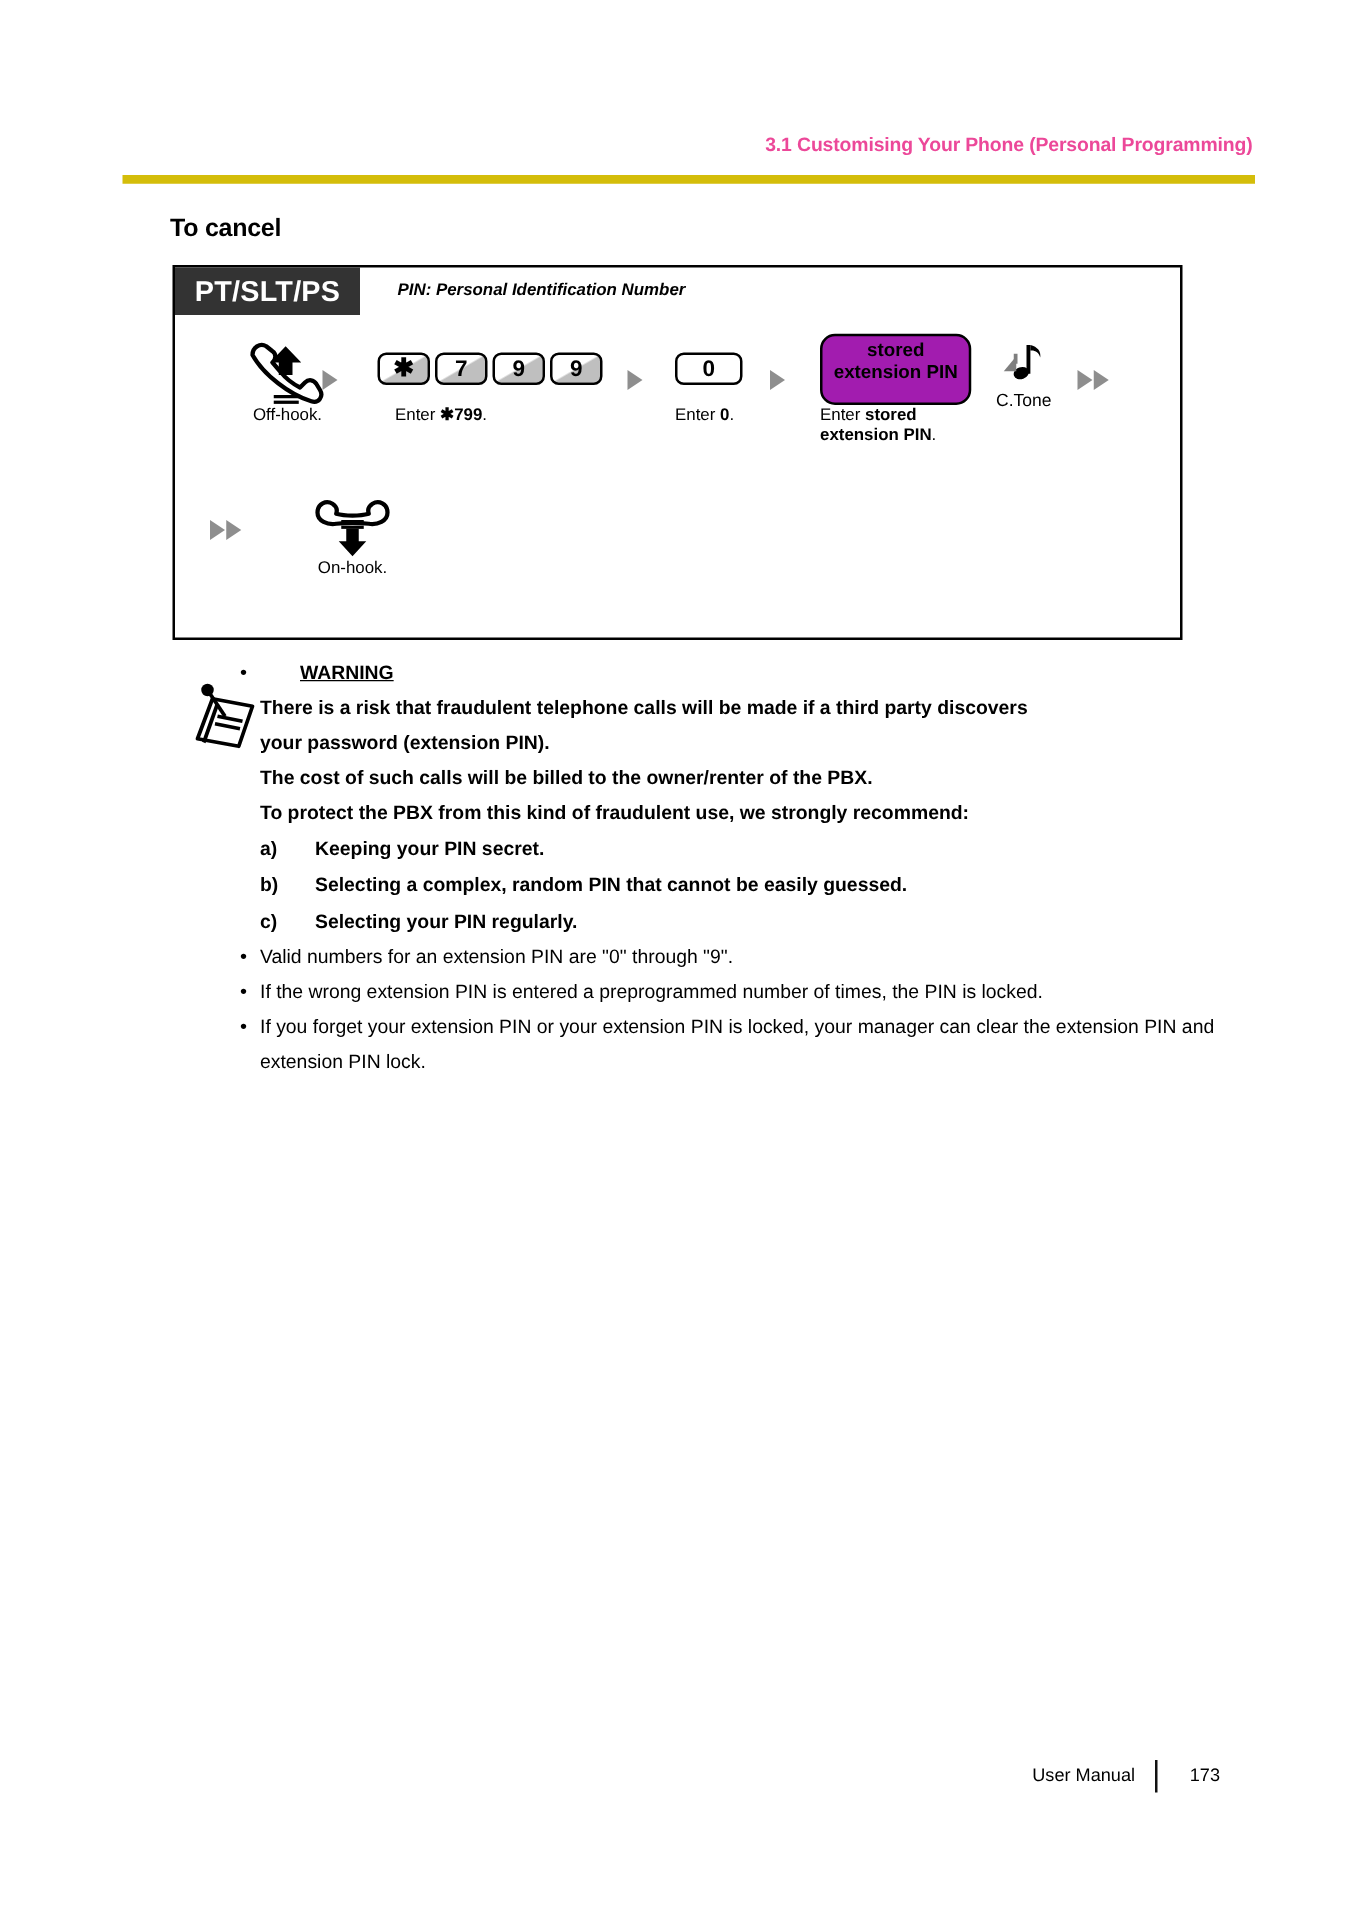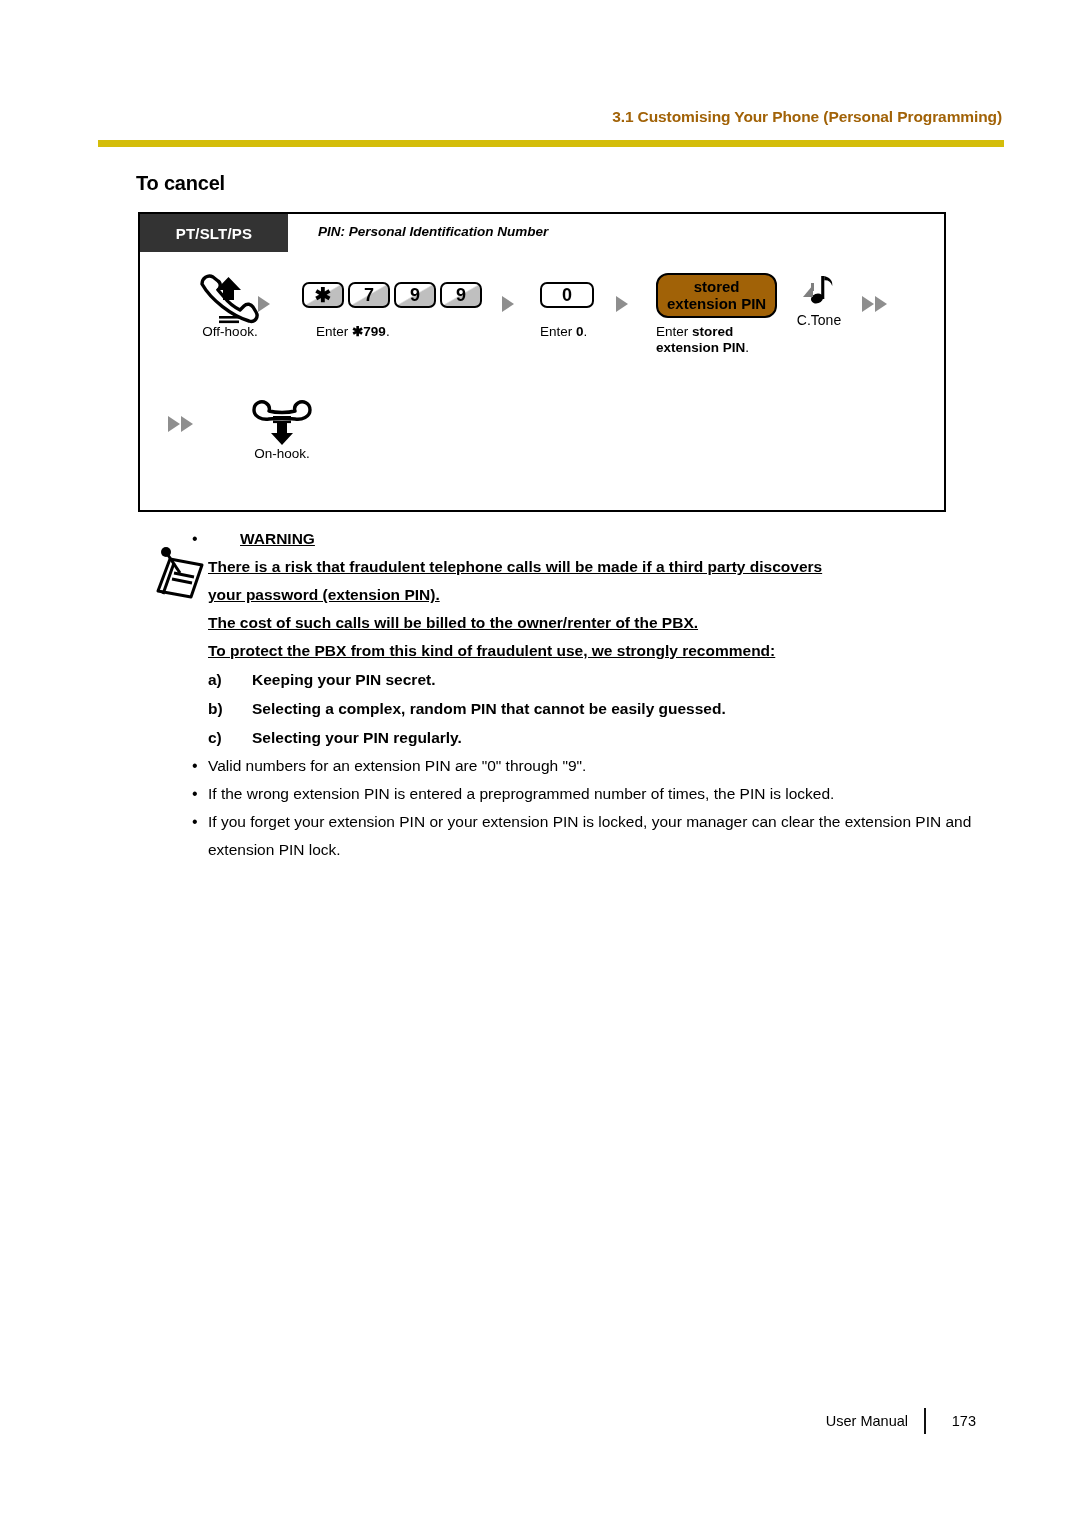--- a/index.html
+++ b/index.html
@@ -21,21 +21,21 @@
     position: absolute;
     left: 98px;
     top: 108px;
     width: 904px;
     text-align: right;
   }
   .page-header .hdr-text {
     font-size: 15.5px;
     font-weight: bold;
     letter-spacing: -0.1px;
-    color: #a16207;
+    color: #ec4899;
   }
   .gold-rule {
     position: absolute;
     left: 98px;
     top: 140px;
     width: 906px;
     height: 7px;
     background: #d4bd0a;
   }
 
@@ -61,21 +61,21 @@
     box-sizing: border-box;
   }
   .phone-type-tag {
     position: absolute;
     left: 0px;
     top: 0px;
     width: 148px;
     height: 38px;
     background: #333333;
     color: #ffffff;
-    font-size: 15px;
+    font-size: 23px;
     font-weight: bold;
     display: flex;
     align-items: center;
     justify-content: center;
     letter-spacing: 0.2px;
   }
   .pin-note {
     position: absolute;
     left: 178px;
     top: 10px;
@@ -147,22 +147,22 @@
     width: 54px;
   }
   .key .star {
     font-size: 20px;
     line-height: 0.8;
   }
 
   .pinbox {
     border: 2.5px solid #000;
     border-radius: 12px;
-    background: #a16207;
-    padding: 3px 9px 4px;
+    background: #a21caf;
+    padding: 3px 9px 16px;
     font-size: 15px;
     font-weight: bold;
     line-height: 17px;
     text-align: center;
     box-sizing: border-box;
   }
 
   .ctone {
     position: absolute;
     text-align: center;
@@ -195,21 +195,21 @@
     line-height: 28px;
     margin-bottom: 0px;
   }
   .note-li > .dot {
     position: absolute;
     left: 42px;
     top: 0px;
     font-size: 16px;
     line-height: 28px;
   }
-  .bold-block { font-weight: bold; text-decoration: underline; }
+  .bold-block { font-weight: bold; }
   .warn-title {
     font-weight: bold;
     text-decoration: underline;
     margin-left: 32px;
   }
   .sub-list {
     margin: 0;
     padding: 0;
     list-style: none;
   }

